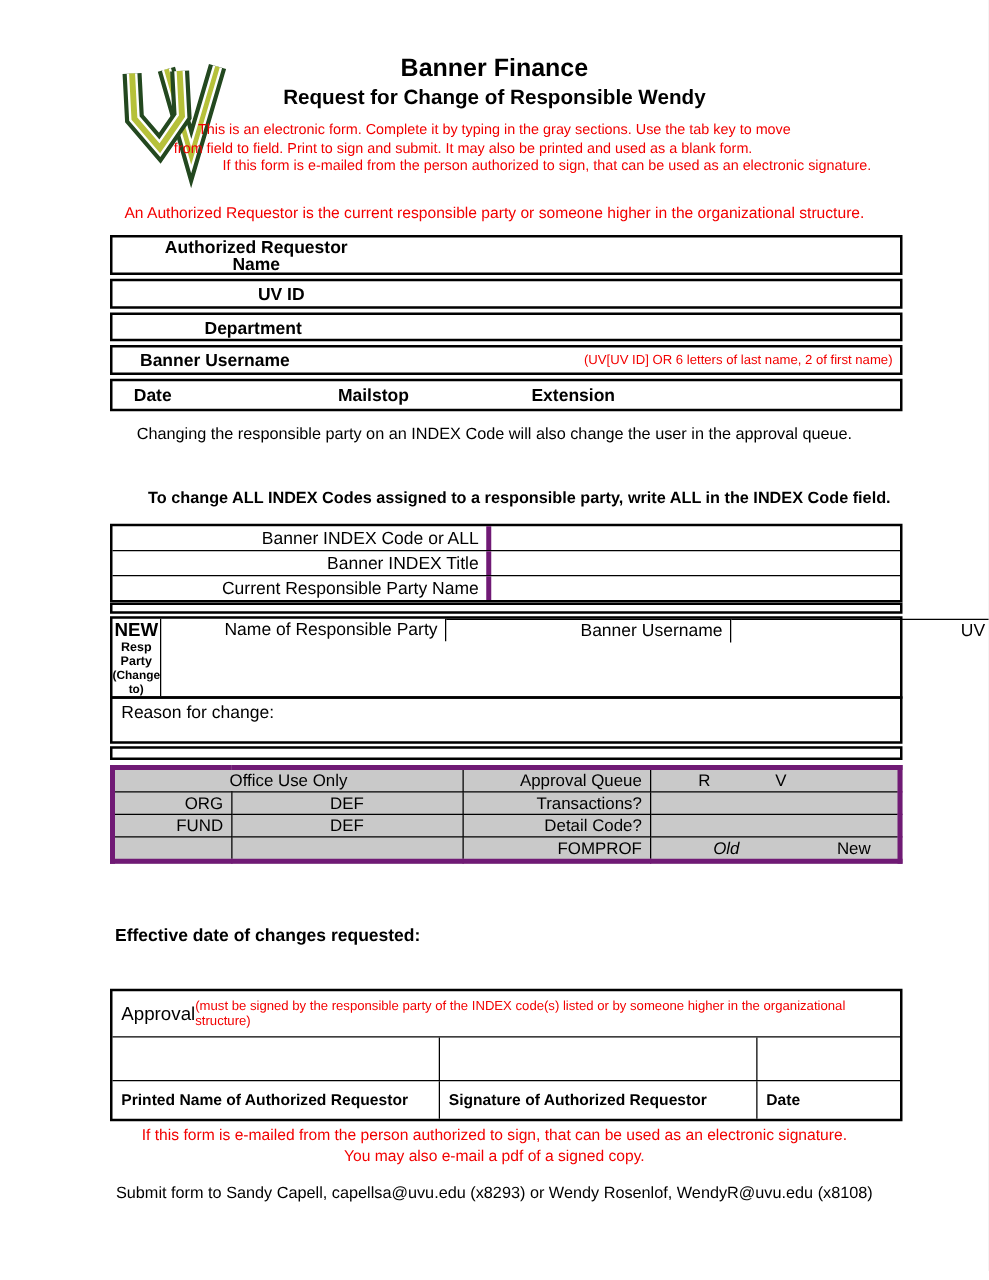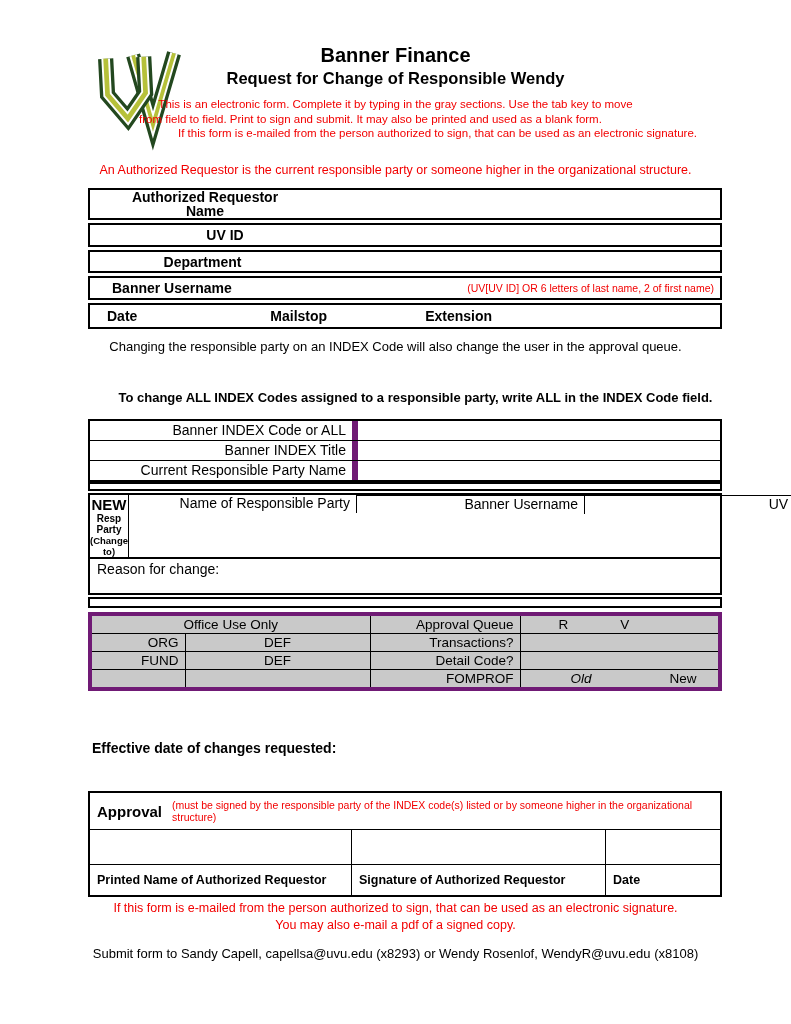--- a/index.html
+++ b/index.html
@@ -34,21 +34,21 @@
   .g1{width:133px}.g2{width:98px}
   .rednote{color:var(--red);font-weight:normal;font-size:10.5px;padding-right:6px;white-space:nowrap;}
   .d1{padding-left:17px;}
   
   .note1{position:absolute;top:339px;left:0;width:100%;text-align:center;font-size:13px;}
   .note2{position:absolute;top:390px;left:0;width:100%;text-align:center;font-size:13px;font-weight:bold;margin-left:20px;}
   
   .t2{position:absolute;left:88px;top:419px;width:634px;border:2px solid #000;box-sizing:border-box;}
   .t2row{display:flex;height:19px;border-top:1px solid #000;}
   .t2row:first-child{border-top:none;}
-  .t2lab{width:268px;box-sizing:border-box;border-right:6px solid #701a75;text-align:right;padding-right:6px;font-size:14px;line-height:18px;}
+  .t2lab{width:303px;box-sizing:border-box;border-right:4px solid #701a75;text-align:right;padding-right:6px;font-size:14px;line-height:18px;}
   .t2field{flex:1;}
   
   .spacer{position:absolute;left:88px;width:634px;border:2px solid #000;box-sizing:border-box;background:#fff;}
   .sp1{top:482px;height:9px;}
   .sp2{top:597px;height:11px;}
   
   .newsec{position:absolute;left:88px;top:493px;width:634px;border:2px solid #000;box-sizing:border-box;display:flex;}
   .newhead{width:75px;border-right:1px solid #000;box-sizing:border-box;text-align:center;padding-top:2px;}
   .nh1{font-size:15px;font-weight:bold;line-height:16px;}
   .nh2{font-size:10px;font-weight:bold;line-height:11px;}
@@ -67,21 +67,21 @@
   .office .ce{text-align:center;}
   .rvcell{font-weight:normal;}
   .rsp{margin-left:38px;}
   .vsp{margin-left:52px;}
   .osp{margin-left:50px;font-style:italic;}
   .nsp{margin-left:78px;}
   
   .effective{position:absolute;left:92px;top:740px;font-size:14px;font-weight:bold;}
   .appr{position:absolute;left:88px;top:791px;width:634px;border:2px solid #000;box-sizing:border-box;background:#fff;}
   .aprow1{height:36px;display:flex;align-items:center;padding-left:7px;}
-  .aptitle{font-size:15px;font-weight:bold;margin-right:10px;}
+  .aptitle{font-size:15px;font-weight:normal;}
   .apnote{color:var(--red);font-size:10.5px;}
   .aprow{display:flex;border-top:1px solid #000;}
   .apc{box-sizing:border-box;}
   .w1{width:262px;border-right:1px solid #000;}
   .w2{width:254px;border-right:1px solid #000;}
   .w3{flex:1;}
   .cells .apc{height:34px;}
   .labels .apc{height:30px;display:flex;align-items:center;font-weight:bold;font-size:12.5px;padding-left:7px;}
   
   .fred{position:absolute;left:0;width:100%;text-align:center;color:var(--red);font-size:12.5px;}

